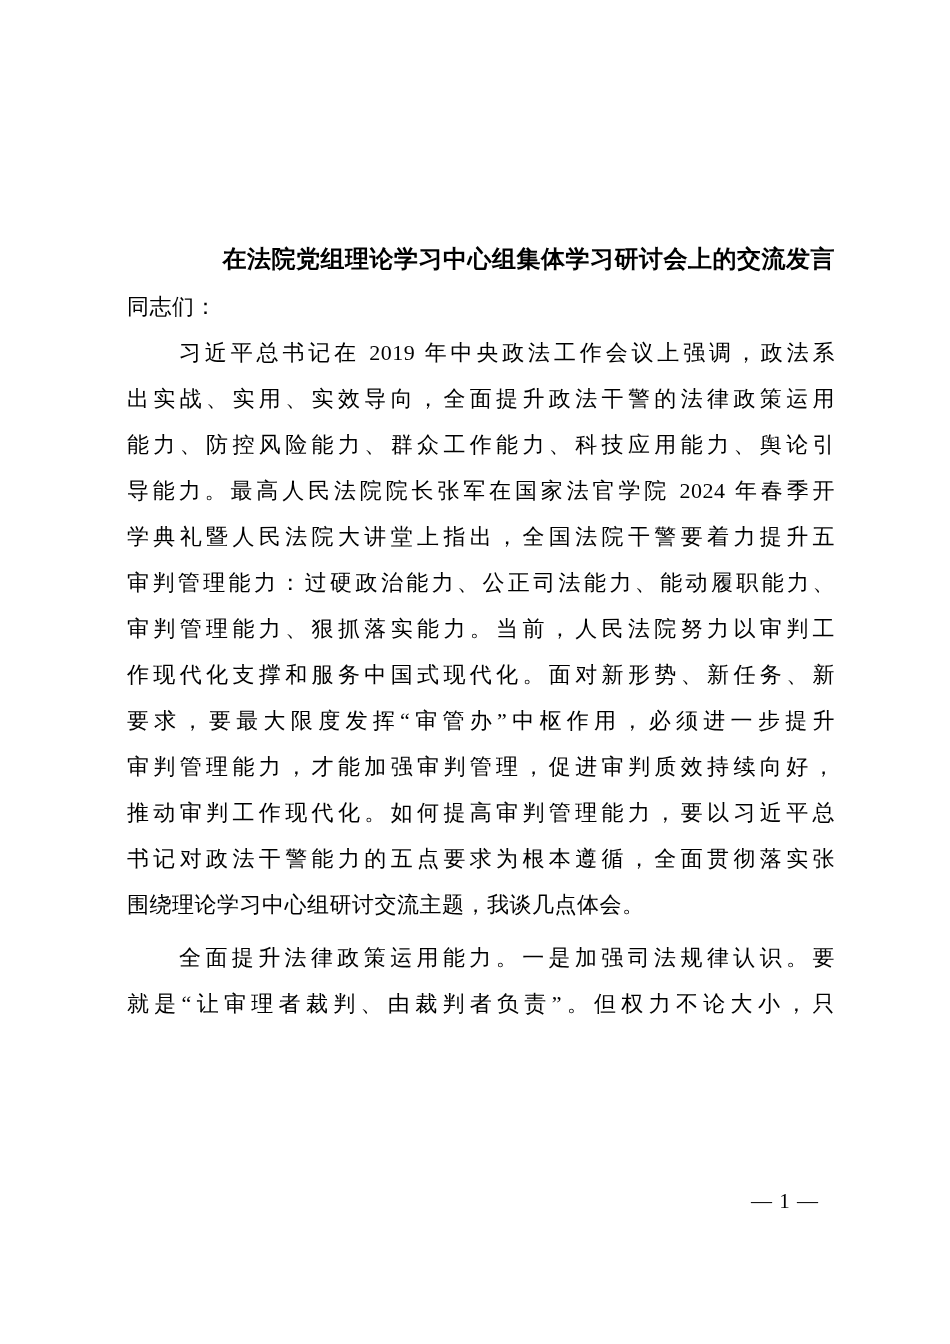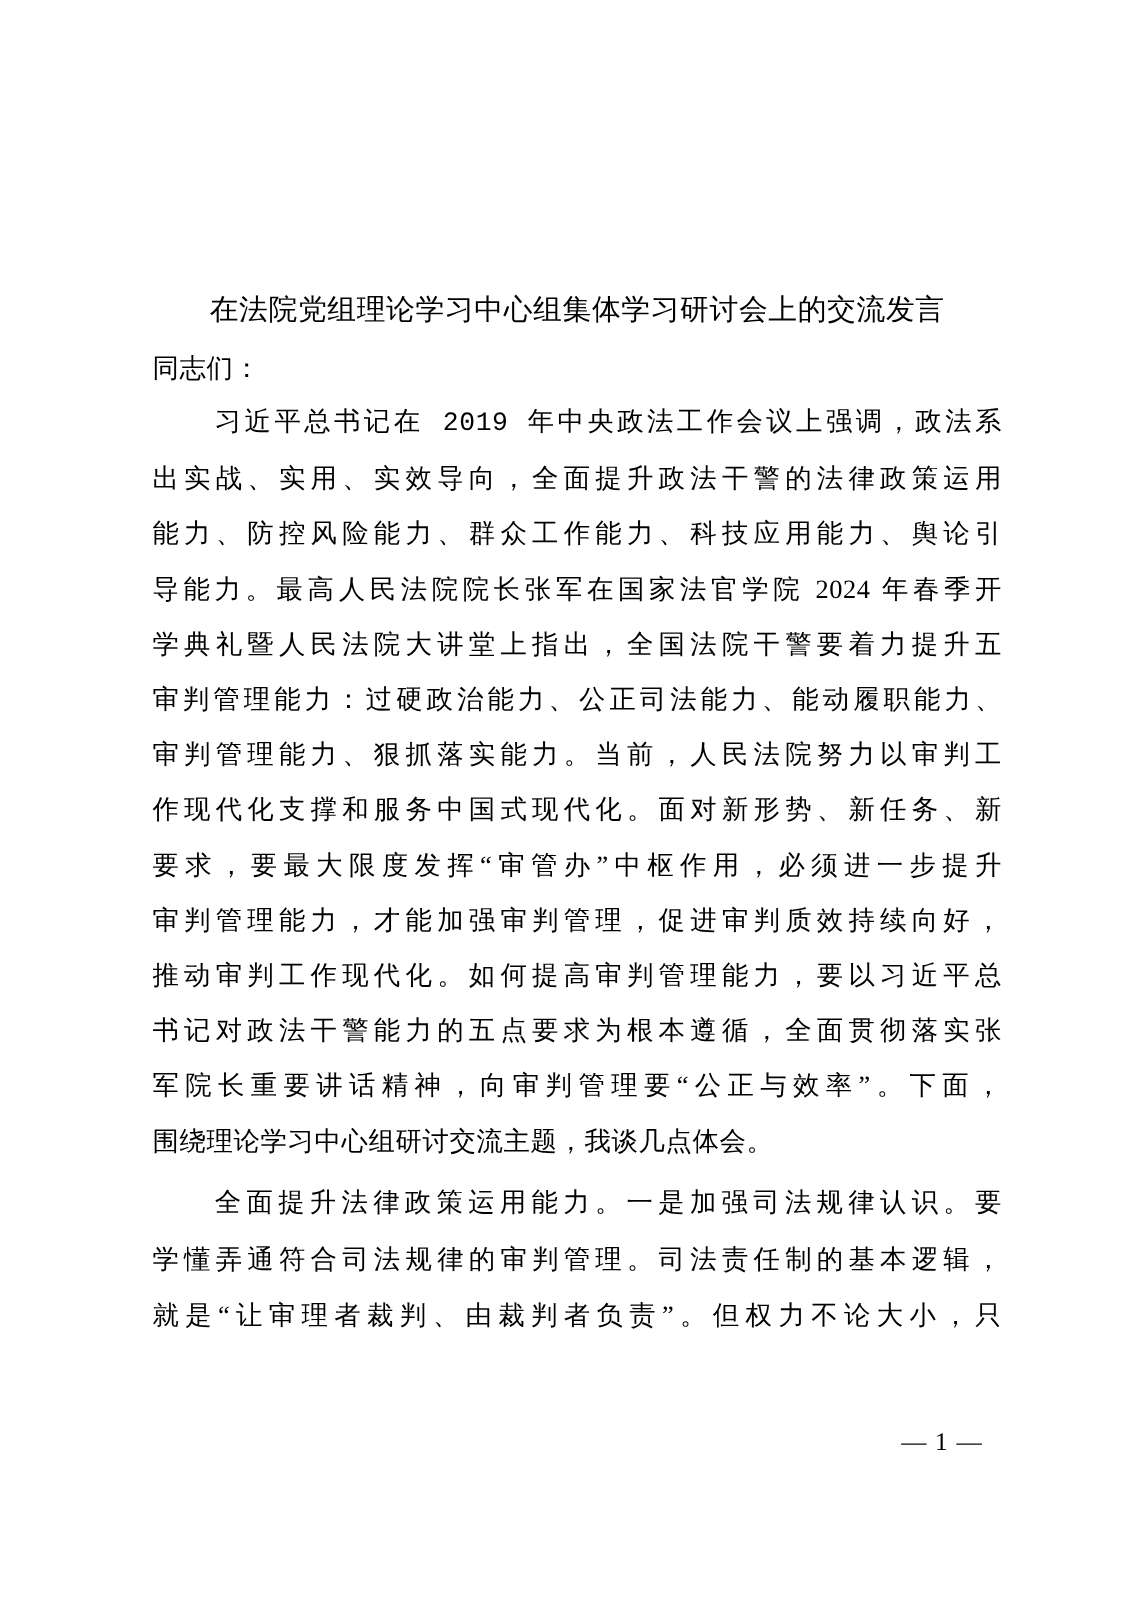--- a/index.html
+++ b/index.html
@@ -18,44 +18,43 @@
   }
   .content {
     position: absolute;
     left: 127px;
     top: 240px;
     width: 708px;
   }
   .title {
     margin: 0;
     font-size: 24px;
-    font-weight: normal;
+    font-weight: bold;
     line-height: 38px;
-    text-align: center;
+    text-align: right;
     letter-spacing: 0.5px;
   }
   .salutation {
     margin-top: 6px;
   }
   .line {
     font-size: 22px;
     line-height: 46px;
     height: 46px;
     overflow: hidden;
     text-align: justify;
     text-align-last: justify;
     letter-spacing: 0.5px;
   }
   .line.no-justify {
     text-align: left;
     text-align-last: left;
   }
   .line.indent {
     text-indent: 52px;
-    font-family: Liberation Mono, monospace;
   }
   .paragraph {
     margin: 0;
   }
   .paragraph.second {
     margin-top: 7px;
   }
   .page-number {
     position: absolute;
     left: 740px;
@@ -83,26 +82,24 @@
       <div class="line">能力、防控风险能力、群众工作能力、科技应用能力、舆论引</div>
       <div class="line">导能力。最高人民法院院长张军在国家法官学院 2024 年春季开</div>
       <div class="line">学典礼暨人民法院大讲堂上指出，全国法院干警要着力提升五</div>
       <div class="line">审判管理能力：过硬政治能力、公正司法能力、能动履职能力、</div>
       <div class="line">审判管理能力、狠抓落实能力。当前，人民法院努力以审判工</div>
       <div class="line">作现代化支撑和服务中国式现代化。面对新形势、新任务、新</div>
       <div class="line">要求，要最大限度发挥“审管办”中枢作用，必须进一步提升</div>
       <div class="line">审判管理能力，才能加强审判管理，促进审判质效持续向好，</div>
       <div class="line">推动审判工作现代化。如何提高审判管理能力，要以习近平总</div>
       <div class="line">书记对政法干警能力的五点要求为根本遵循，全面贯彻落实张</div>
-      <div class="line">军院长重要讲话精神，向审判管理要“公正与效率”。下面，</div>
       <div class="line no-justify">围绕理论学习中心组研讨交流主题，我谈几点体会。</div>
     </div>
 
     <div class="paragraph second">
       <div class="line indent">全面提升法律政策运用能力。一是加强司法规律认识。要</div>
-      <div class="line">学懂弄通符合司法规律的审判管理。司法责任制的基本逻辑，</div>
       <div class="line">就是“让审理者裁判、由裁判者负责”。但权力不论大小，只</div>
     </div>
 
   </div>
 
   <div class="page-number">— 1 —</div>
 </div>
 
 </body></html>

